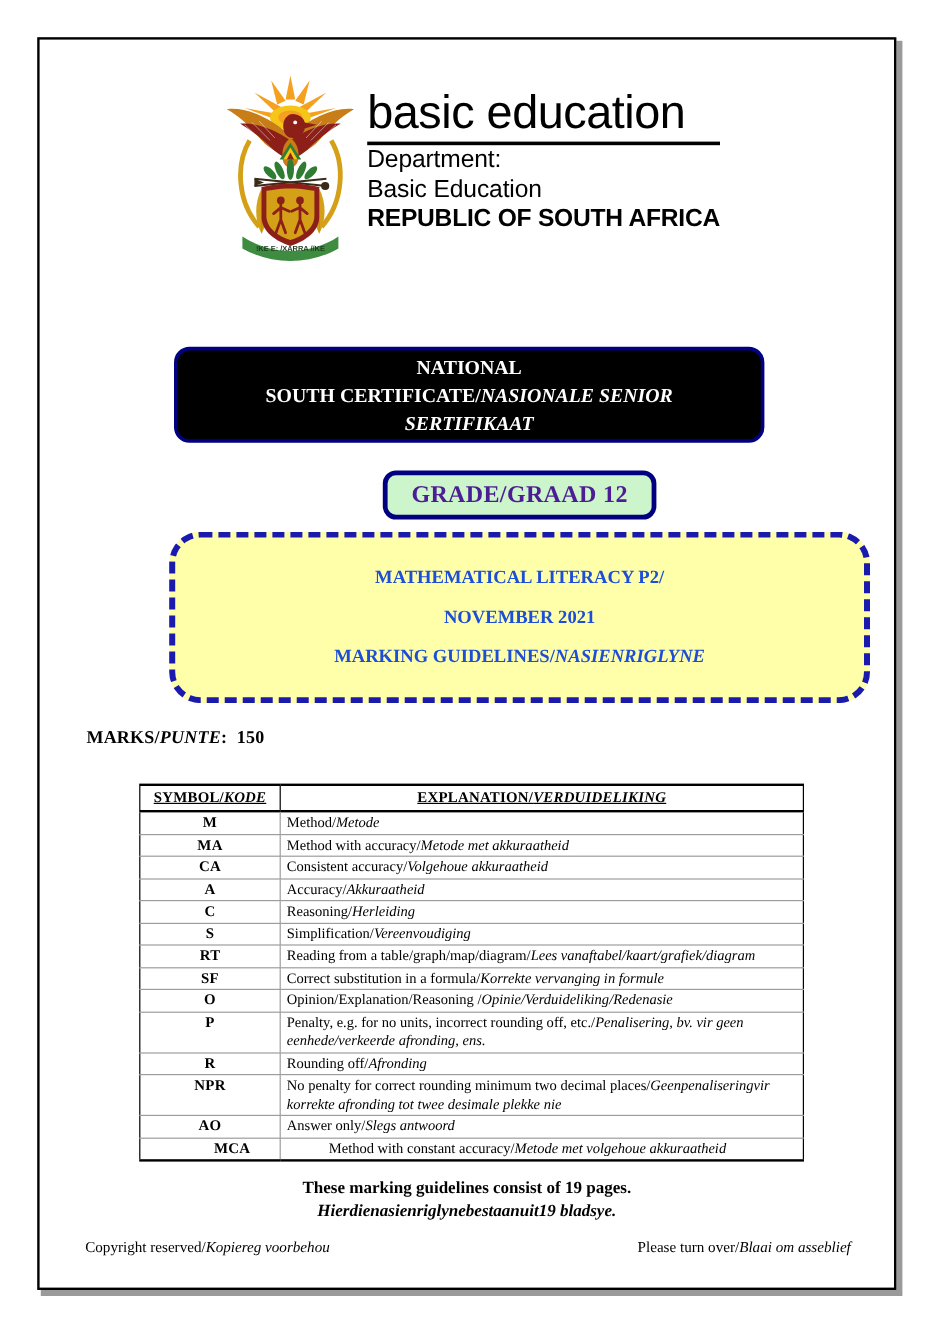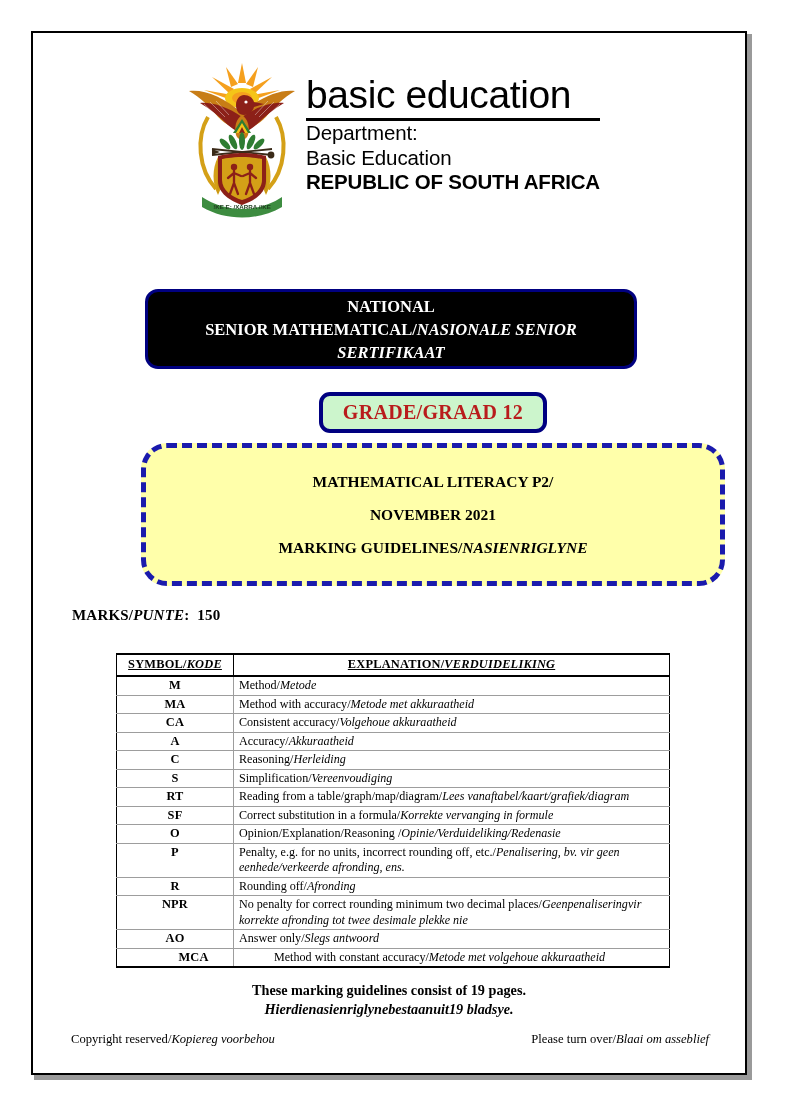--- a/index.html
+++ b/index.html
@@ -109,39 +109,39 @@
     background: #ccf5cc;
     border: 4px solid #000080;
     border-radius: 11px;
     box-sizing: border-box;
     display: flex;
     align-items: center;
     justify-content: center;
     font-weight: 700;
     font-size: 20px;
     letter-spacing: 0.3px;
-    color: #b91c1c;
+    color: #4c1d95;
   }
 
   #subject-banner {
     position: absolute;
     left: 108px;
     top: 410px;
     width: 584px;
     height: 143px;
     background: #ffffaa;
     border: 5px dashed #1a1aad;
     border-radius: 26px;
     box-sizing: border-box;
     display: flex;
     flex-direction: column;
     align-items: center;
     justify-content: center;
     text-align: center;
-    color: #000000;
+    color: #1d4ed8;
     font-weight: 700;
     font-size: 15.5px;
     line-height: 20px;
   }
   #subject-banner .gap { height: 13px; }
   #subject-banner .it { font-style: italic; }
 
   
   #marks-line {
     position: absolute;
@@ -322,21 +322,21 @@
     <div id="logo-text">
       <span id="logo-title">basic education</span>
       <span class="logo-sub">Department:</span>
       <span class="logo-sub">Basic Education</span>
       <span class="logo-sub strong">REPUBLIC OF SOUTH AFRICA</span>
     </div>
   </div>
 
   <div id="nsc-banner">
     <span>NATIONAL</span>
-    <span><span>SENIOR MATHEMATICAL/</span><span class="it">NASIONALE SENIOR</span></span>
+    <span><span>SOUTH CERTIFICATE/</span><span class="it">NASIONALE SENIOR</span></span>
     <span class="it">SERTIFIKAAT</span>
   </div>
 
   <div id="grade-badge">
     <span>GRADE/GRAAD 12</span>
   </div>
 
   <div id="subject-banner">
     <span>MATHEMATICAL LITERACY P2/</span>
     <span class="gap"></span>

